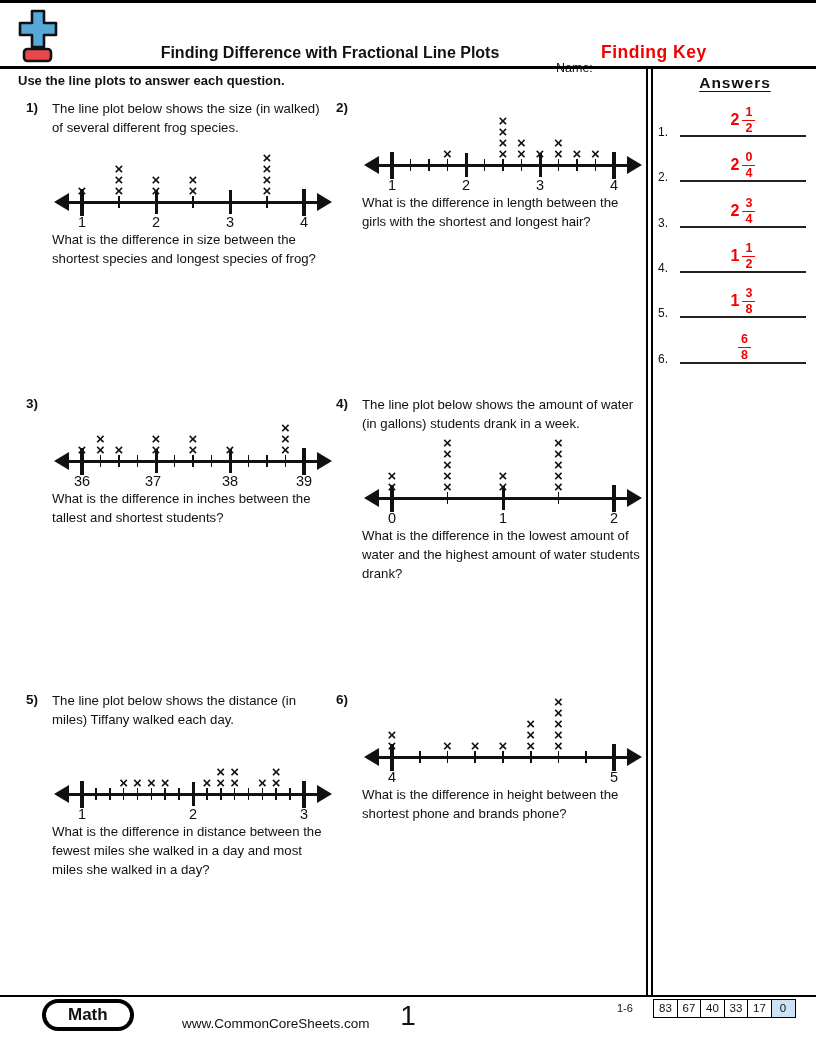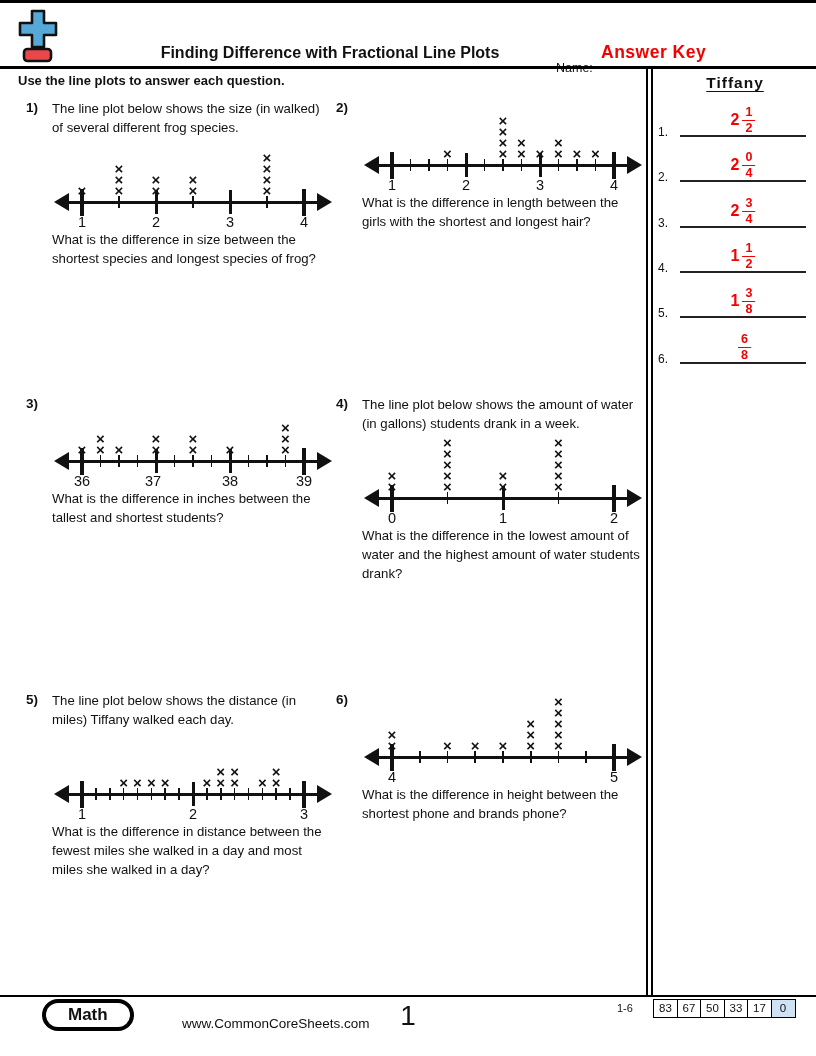--- a/index.html
+++ b/index.html
@@ -62,26 +62,26 @@
 
 <div class="top-rule"></div>
 <div class="logo">
   <svg width="46" height="56" viewBox="0 0 46 56">
     <path d="M16 3 h12 v12 h12 v12 h-12 v12 h-12 v-12 H4 V15 h12 z" fill="#55a8d8" stroke="#111" stroke-width="2.6" stroke-linejoin="round"></path>
     <rect x="8" y="41" width="27" height="12" rx="3.5" fill="#e8484b" stroke="#111" stroke-width="2.6"></rect>
   </svg>
 </div>
 <div class="page-title">Finding Difference with Fractional Line Plots</div>
 <div class="name-label">Name:</div>
-<div class="answer-key" style="color:#f40000;">Answer Key</div>
+<div class="answer-key" style="color:#f40000;">Finding Key</div>
 <div class="header-rule"></div>
 <div class="instructions">Use the line plots to answer each question.</div>
 
 <div class="separator"></div>
-<div class="answers-heading">Tiffany</div>
+<div class="answers-heading">Answers</div>
 
 <div class="ans-item" style="top:97px">
   <span class="ans-num">1.</span>
   <span class="ans-val" style="color:#f40000">
       <span class="ans-whole">2</span>
       <span class="frac">
         <span class="fnum">1</span>
         <span class="fden">2</span>
       </span>
     </span>
@@ -375,17 +375,17 @@
 <div class="footer-rule"></div>
 <div class="math-badge">
   <div class="math-badge-inner">Math</div>
 </div>
 <div class="website">www.CommonCoreSheets.com</div>
 <div class="page-num">1</div>
 <div class="range-label">1-6</div>
 <div class="score-row">
   <div class="score-cell">83</div>
   <div class="score-cell">67</div>
-  <div class="score-cell">50</div>
+  <div class="score-cell">40</div>
   <div class="score-cell">33</div>
   <div class="score-cell">17</div>
   <div class="score-cell score-last" style="background: rgb(207, 226, 243);">0</div>
 </div>
 
 </body></html>

